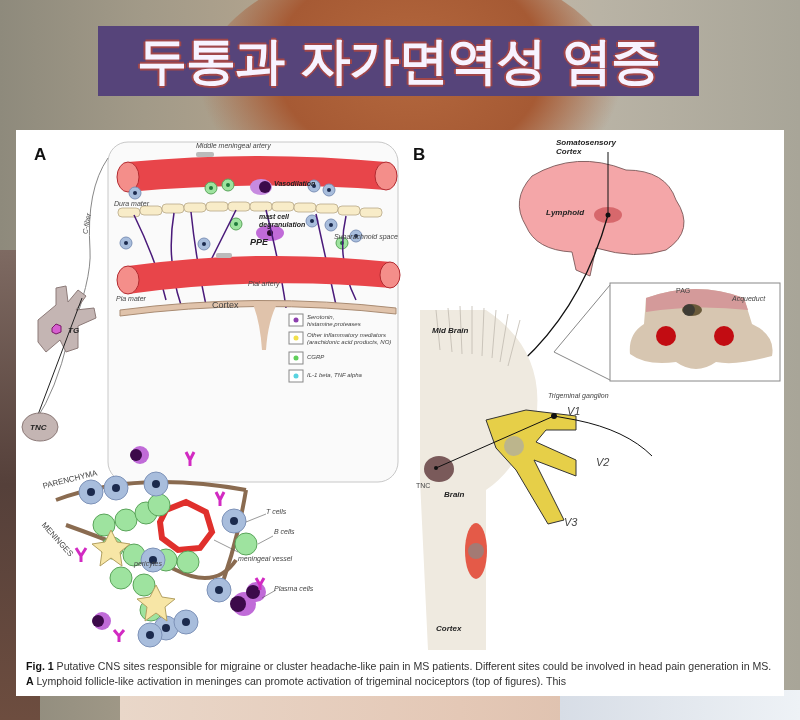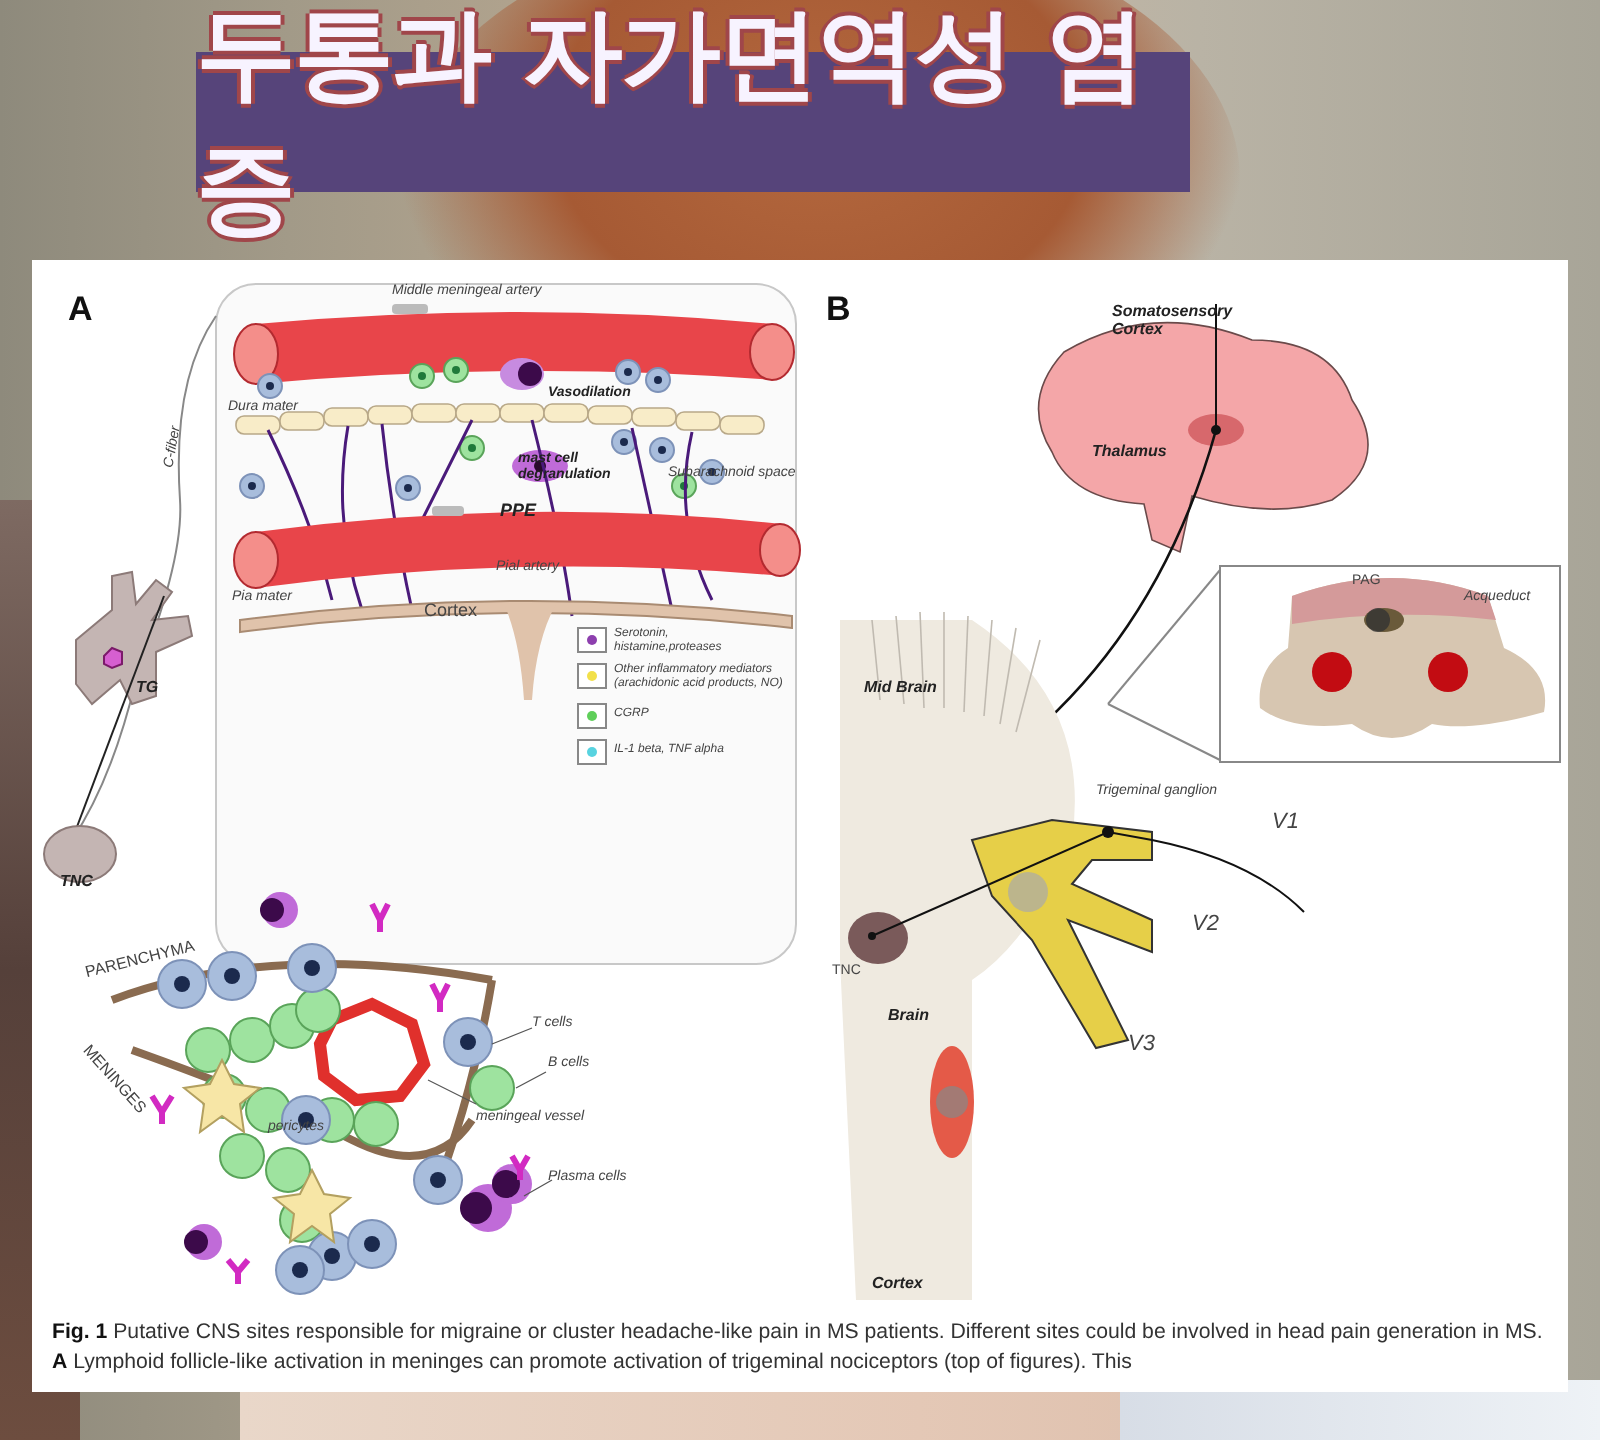--- a/index.html
+++ b/index.html
@@ -3,27 +3,27 @@
 <meta charset="utf-8">
 <style>
   html,body{margin:0;padding:0;}
   body{width:800px;height:720px;overflow:hidden;position:relative;font-family:"Liberation Sans",sans-serif;
     background:linear-gradient(90deg,#8e8a7c 0%,#a29a88 18%,#b7a790 40%,#c9b8a3 55%,#b9b3a5 75%,#a8a598 100%);}
   .bg-hair{position:absolute;left:200px;top:-40px;width:420px;height:260px;border-radius:50%;
     background:radial-gradient(ellipse at 50% 40%,#b4683e 0%,#a65a34 45%,rgba(150,85,50,0) 72%);}
   .bg-left{position:absolute;left:0;top:250px;width:40px;height:470px;background:linear-gradient(180deg,#7e6a62,#55403a 50%,#6d4d3f);}
   .bg-skin{position:absolute;left:120px;top:690px;width:680px;height:40px;background:linear-gradient(90deg,#e9d7c9,#e4c8b6 50%,#d7b7a3);}
   .bg-cloth{position:absolute;left:560px;top:690px;width:240px;height:30px;background:linear-gradient(90deg,#d7dde6,#eef2f6);}
-  .title-band{position:absolute;left:98px;top:26px;width:497px;height:70px;background:#56447a;display:flex;align-items:center;justify-content:center;}
+  .title-band{position:absolute;left:98px;top:26px;width:601px;height:70px;background:#56447a;display:flex;align-items:center;justify-content:center;}
   .title-text{font-family:"DejaVu Sans",sans-serif;font-weight:bold;font-size:50px;color:#f7f3ff;letter-spacing:-1px;
     text-shadow:2px 0 0 #a0464a,-2px 0 0 #a0464a,0 2px 0 #a0464a,0 -2px 0 #a0464a;}
   .panel{position:absolute;left:16px;top:130px;width:768px;height:566px;background:#ffffff;}
   .plabel{position:absolute;font-weight:bold;font-size:17px;color:#111;}
   .lbl{position:absolute;font-style:italic;font-size:7px;color:#444;white-space:nowrap;}
-  .lblb{position:absolute;font-style:italic;font-weight:bold;font-size:9px;color:#222;white-space:nowrap;margin-top:13px;}
+  .lblb{position:absolute;font-style:italic;font-weight:bold;font-size:9px;color:#222;white-space:nowrap;}
   .caption{position:absolute;left:10px;top:529px;width:750px;font-size:10.6px;line-height:15px;color:#333;}
   .caption b{color:#111;text-align:right;}
   svg{position:absolute;left:0;top:0;}
 </style>
 </head>
 <body>
 
 <div class="bg-hair"></div>
 <div class="bg-left"></div>
 <div class="bg-skin"></div>
@@ -266,26 +266,26 @@
   <span class="lbl" style="left:20px;top:405px;font-size:8px;font-style:normal;transform:rotate(48deg)">MENINGES</span>
   <span class="lbl" style="left:250px;top:378px;font-size:7px">T cells</span>
   <span class="lbl" style="left:258px;top:398px;font-size:7px">B cells</span>
   <span class="lbl" style="left:222px;top:425px">meningeal vessel</span>
   <span class="lbl" style="left:118px;top:430px">pericytes</span>
   <span class="lbl" style="left:258px;top:455px">Plasma cells</span>
 
   <span class="plabel" style="left:397px;top:15px">B</span>
   <span class="lblb" style="left:540px;top:8px;font-size:8px">Somatosensory</span>
   <span class="lblb" style="left:540px;top:17px;font-size:8px">Cortex</span>
-  <span class="lblb" style="left:530px;top:78px;font-size:8px">Thalamus</span>
+  <span class="lblb" style="left:530px;top:78px;font-size:8px">Lymphoid</span>
   <span class="lbl" style="left:660px;top:157px;font-style:normal">PAG</span>
   <span class="lbl" style="left:716px;top:165px">Acqueduct</span>
   <span class="lblb" style="left:416px;top:196px;font-size:8px">Mid Brain</span>
   <span class="lbl" style="left:532px;top:262px">Trigeminal ganglion</span>
-  <span class="lbl" style="left:620px;top:275px;font-size:11px">V1</span>
+  <span class="lbl" style="left:551px;top:275px;font-size:11px">V1</span>
   <span class="lbl" style="left:580px;top:326px;font-size:11px">V2</span>
   <span class="lbl" style="left:548px;top:386px;font-size:11px">V3</span>
   <span class="lbl" style="left:400px;top:352px;font-style:normal">TNC</span>
   <span class="lblb" style="left:428px;top:360px;font-size:8px">Brain</span>
   <span class="lblb" style="left:420px;top:494px;font-size:8px">Cortex</span>
 
   <div class="caption">
     <b>Fig. 1</b><span> Putative CNS sites responsible for migraine or cluster headache-like pain in MS patients. Different sites could be involved in head pain generation in MS. </span><b>A</b><span> Lymphoid follicle-like activation in meninges can promote activation of trigeminal nociceptors (top of figures). This</span>
   </div>
 </div>

